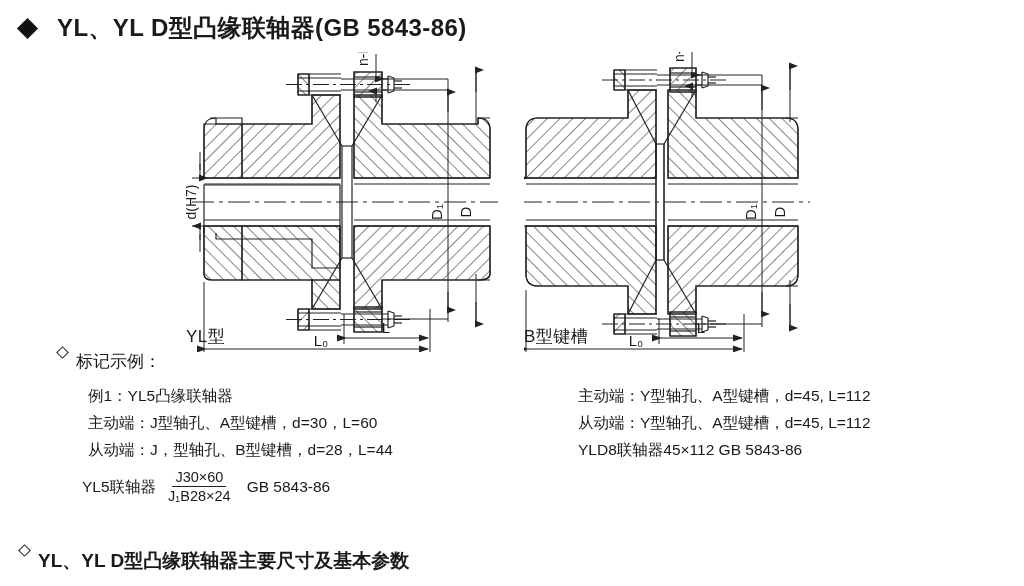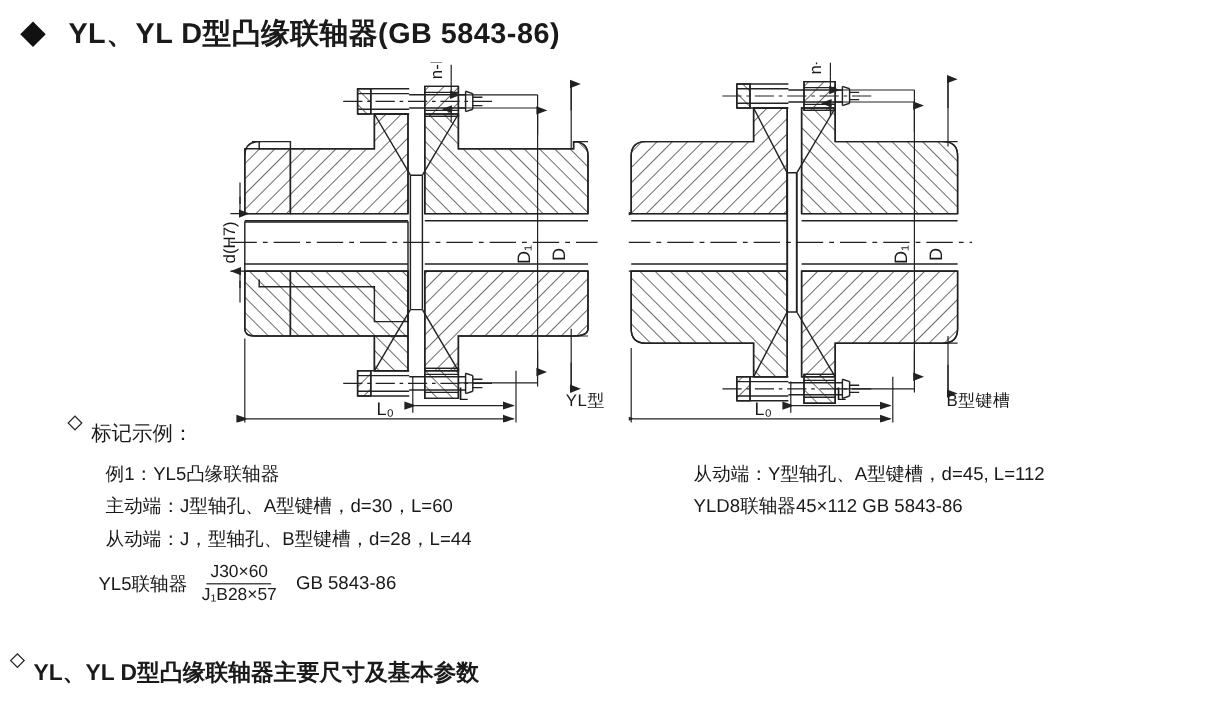--- a/index.html
+++ b/index.html
@@ -15,34 +15,34 @@
   #title-diamond{width:15px;height:15px;background:#111;transform:rotate(45deg);}
   #title-text{font-size:24px;font-weight:bold;letter-spacing:.4px;white-space:nowrap;margin-left:12px;}
 
   
   .diagram{position:absolute;top:52px;}
   #diagram-yl{left:186px;width:318px;height:300px;}
   #diagram-yld{left:524px;width:318px;height:300px;}
   .diagram svg{display:block;}
 
   .fig-caption{
-    position:absolute;top:325px;width:318px;text-align:right;
-    font-size:14px;letter-spacing:.5px;
+    position:absolute;top:325px;width:318px;text-align:left;
+    font-size:17px;letter-spacing:.5px;
   }
   #caption-yl{left:186px;}
   #caption-yld{left:524px;}
 
   
   .bullet-head{display:flex;align-items:flex-start;gap:9px;font-size:17px;}
   .diamond-sm{
     display:inline-block;width:7px;height:7px;border:1.4px solid #222;
     transform:rotate(45deg);flex:none;position:relative;top:-2px;
   }
   #mark-example-head{left:58px;top:350px;}
-  #main-params-head{left:10px;top:548px;}
+  #main-params-head{left:20px;top:548px;}
   #main-params-head .bullet-head{font-size:19px;font-weight:bold;}
 
   .text-col{font-size:15.5px;line-height:27px;white-space:nowrap;}
   #example-left{left:88px;top:382px;}
   #example-right{left:578px;top:382px;}
 
   
   #designation-left{left:82px;top:470px;display:flex;align-items:center;font-size:15.5px;}
   .frac{display:inline-flex;flex-direction:column;align-items:center;
         margin:0 9px;line-height:1.05;font-size:14.5px;text-align:center;}
@@ -362,26 +362,27 @@
 <div class="abs text-col" id="example-left">
   <div>例1：YL5凸缘联轴器</div>
   <div>主动端：J型轴孔、A型键槽，d=30，L=60</div>
   <div>从动端：J，型轴孔、B型键槽，d=28，L=44</div>
 </div>
 
 <div class="abs" id="designation-left">
   <span>YL5联轴器</span>
   <span class="frac">
     <span class="num">J30×60</span>
-    <span class="den">J₁B28×57</span>
+    <span class="den">J₁B28×24</span>
   </span>
   <span class="std">GB 5843-86</span>
 </div>
 
 <div class="abs text-col" id="example-right">
+  <div>主动端：Y型轴孔、A型键槽，d=45, L=112</div>
   <div>从动端：Y型轴孔、A型键槽，d=45, L=112</div>
   <div>YLD8联轴器45×112   GB 5843-86</div>
 </div>
 
 <div class="abs" id="main-params-head">
   <div class="bullet-head">
     <span class="diamond-sm"></span>
     <span>YL、YL D型凸缘联轴器主要尺寸及基本参数</span>
   </div>
 </div>

